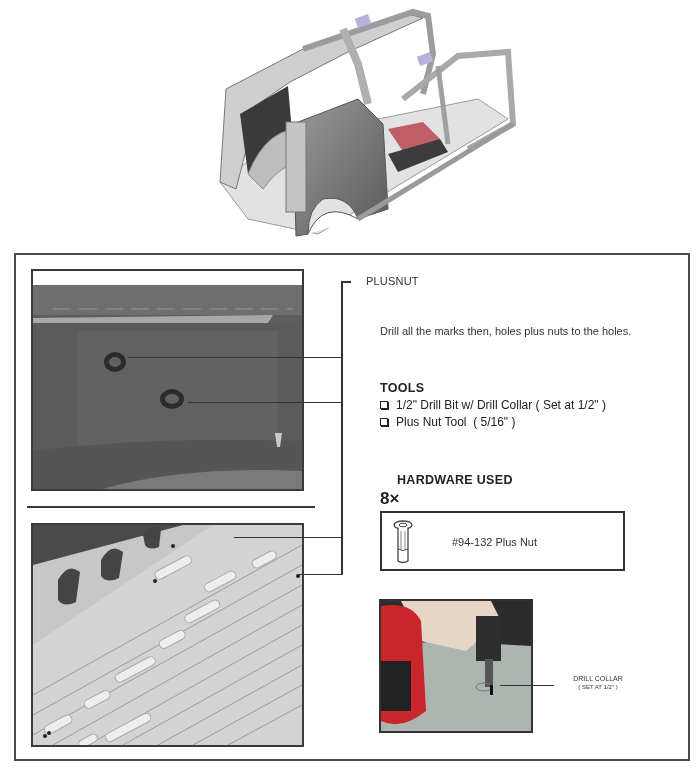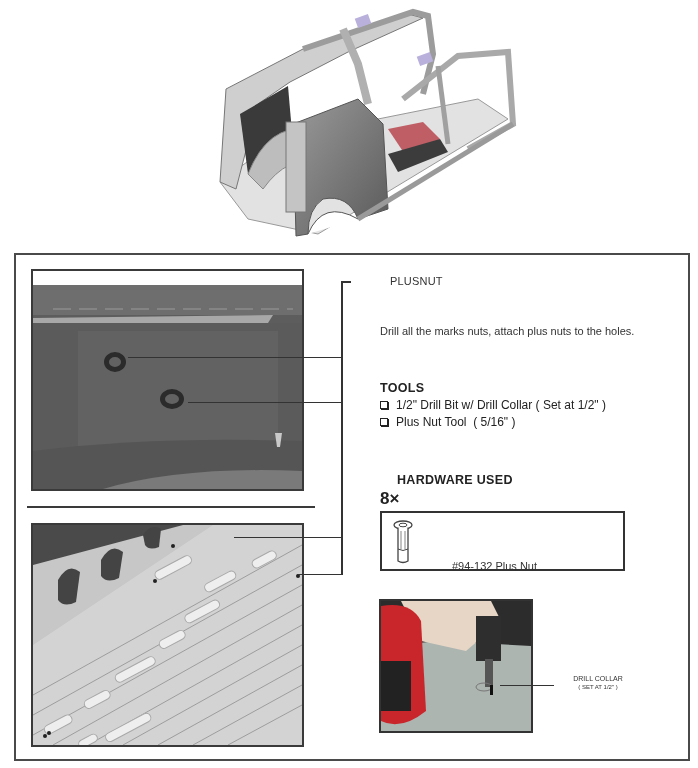--- a/index.html
+++ b/index.html
@@ -14,30 +14,30 @@
 
   
   #photo1 { left:31px; top:269px; width:273px; height:222px; border:2px solid #3a3a3a; box-sizing:border-box; overflow:hidden; background:#5d5d5d; }
   #divider { left:27px; top:506px; width:288px; height:2px; background:#3a3a3a; }
   
   #photo2 { left:31px; top:523px; width:273px; height:224px; border:2px solid #3a3a3a; box-sizing:border-box; overflow:hidden; background:#d4d4d4; }
 
   
   .line { background:#333; }
 
-  .label-plusnut { left:366px; top:275px; font-size:11px; color:#333; letter-spacing:0.2px;margin-left:24px; }
+  .label-plusnut { left:366px; top:275px; font-size:11px; color:#333; letter-spacing:0.2px; }
   .desc { left:380px; top:324px; width:270px; font-size:11px; line-height:15px; color:#333; }
   .h-tools { left:380px; top:381px; font-size:12.5px; font-weight:bold; color:#222; letter-spacing:0.3px; }
   .tools-list { left:380px; top:397px; font-size:12px; line-height:16.5px; color:#222; }
   .tools-list .ti { display:flex; align-items:center; gap:8px; }
   .cb { width:8px; height:8px; border:1.5px solid #222; box-sizing:border-box; display:inline-block; box-shadow:1px 1px 0 #222; }
   .h-hw { left:380px; top:473px; font-size:12.5px; font-weight:bold; color:#222; letter-spacing:0.3px;padding-left:17px; }
   .qty { left:380px; top:489px; font-size:17px; font-weight:bold; color:#222; }
   #hwbox { left:380px; top:511px; width:245px; height:60px; border:2px solid #333; box-sizing:border-box; }
-  .hwname { left:452px; top:536px; font-size:11px; color:#333;margin-top:24px; }
+  .hwname { left:452px; top:536px; font-size:11px; color:#333; }
 
   #photo3 { left:379px; top:599px; width:154px; height:134px; border:2px solid #333; box-sizing:border-box; overflow:hidden; background:#a9b1ad; }
   .collar { left:566px; top:674px; width:64px; font-size:7px; text-align:center; color:#333; line-height:9px; }
   .collar .sub { font-size:6px; }
 </style>
 </head>
 <body>
 
 <div id="van" class="abs">
   <svg width="312" height="236" viewBox="0 0 312 236">
@@ -141,21 +141,21 @@
 
 <div class="abs line" style="left:341px;top:281px;width:2px;height:294px;"></div>
 <div class="abs line" style="left:341px;top:281px;width:10px;height:2px;"></div>
 <div class="abs line" style="left:128px;top:357px;width:214px;height:1px;"></div>
 <div class="abs line" style="left:188px;top:402px;width:154px;height:1px;"></div>
 <div class="abs line" style="left:234px;top:537px;width:108px;height:1px;"></div>
 <div class="abs line" style="left:297px;top:574px;width:45px;height:1px;"></div>
 
 <div class="abs label-plusnut">PLUSNUT</div>
 
-<div class="abs desc">Drill all the marks nuts, attach plus nuts to the holes.</div>
+<div class="abs desc">Drill all the marks then, holes plus nuts to the holes.</div>
 
 <div class="abs h-tools">TOOLS</div>
 <div class="abs tools-list">
   <div class="ti">
     <span class="cb"></span>
     <span>1/2" Drill Bit w/ Drill Collar ( Set at 1/2" )</span>
   </div>
   <div class="ti">
     <span class="cb"></span>
     <span style="white-space:pre;">Plus Nut Tool  ( 5/16" )</span>

